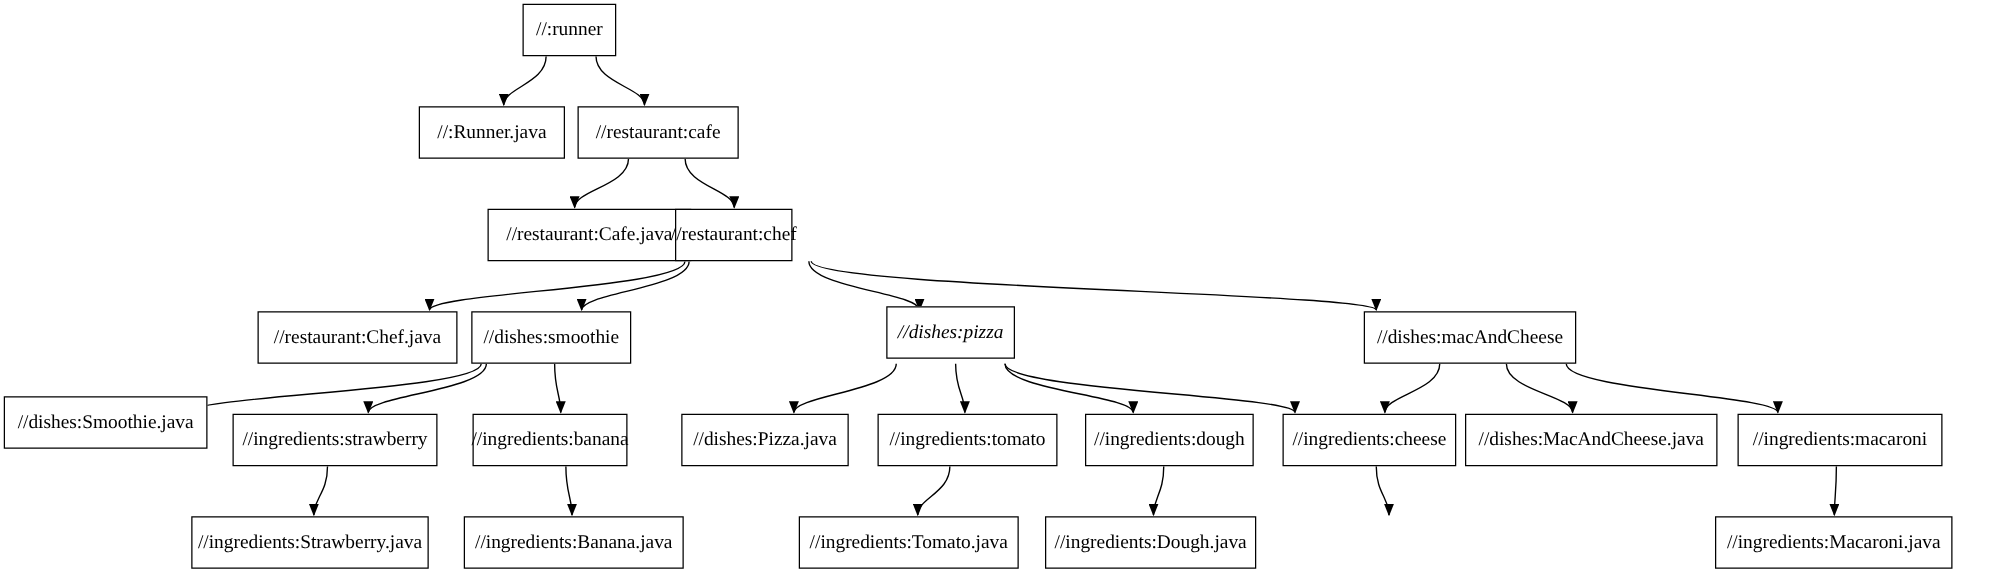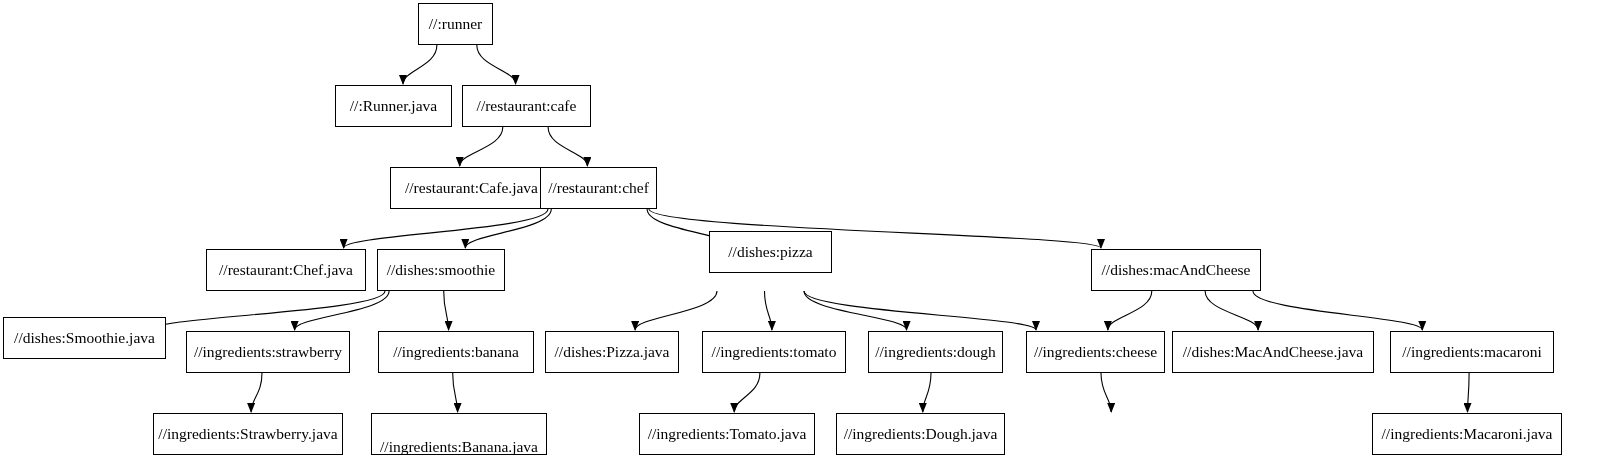--- a/index.html
+++ b/index.html
@@ -94,42 +94,42 @@
       </div>
       <div class="graph-node" style="left: 335px; top: 85px; width: 117px;">
         <span class="node-label">//:Runner.java</span>
       </div>
       <div class="graph-node" style="left: 462px; top: 85px; width: 129px;">
         <span class="node-label">//restaurant:cafe</span>
       </div>
       <div class="graph-node" style="left: 366px; top: 167px; width: 163px; margin-left: 24px;">
         <span class="node-label">//restaurant:Cafe.java</span>
       </div>
-      <div class="graph-node" style="left: 540px; top: 167px; width: 117px;">
+      <div class="graph-node" style="left: 540px; top: 167px; width: 94px;">
         <span class="node-label">//restaurant:chef</span>
       </div>
       <div class="graph-node" style="left: 206px; top: 249px; width: 160px;">
         <span class="node-label">//restaurant:Chef.java</span>
       </div>
       <div class="graph-node" style="left: 377px; top: 249px; width: 128px;">
         <span class="node-label">//dishes:smoothie</span>
       </div>
-      <div class="graph-node" style="left: 709px; top: 231px; width: 123px;">
+      <div class="graph-node" style="left: 709px; top: 245px; width: 103px; font-style: italic;">
         <span class="node-label">//dishes:pizza</span>
       </div>
       <div class="graph-node" style="left: 1091px; top: 249px; width: 170px;">
         <span class="node-label">//dishes:macAndCheese</span>
       </div>
       <div class="graph-node" style="left: 3px; top: 317px; width: 163px;">
         <span class="node-label">//dishes:Smoothie.java</span>
       </div>
       <div class="graph-node" style="left: 186px; top: 331px; width: 164px;">
         <span class="node-label">//ingredients:strawberry</span>
       </div>
-      <div class="graph-node" style="left: 378px; top: 331px; width: 156px;">
+      <div class="graph-node" style="left: 378px; top: 331px; width: 124px;">
         <span class="node-label">//ingredients:banana</span>
       </div>
       <div class="graph-node" style="left: 545px; top: 331px; width: 134px;">
         <span class="node-label">//dishes:Pizza.java</span>
       </div>
       <div class="graph-node" style="left: 702px; top: 331px; width: 144px;">
         <span class="node-label">//ingredients:tomato</span>
       </div>
       <div class="graph-node" style="left: 868px; top: 331px; width: 135px;">
         <span class="node-label">//ingredients:dough</span>
@@ -139,21 +139,21 @@
       </div>
       <div class="graph-node" style="left: 1172px; top: 331px; width: 202px;">
         <span class="node-label">//dishes:MacAndCheese.java</span>
       </div>
       <div class="graph-node" style="left: 1390px; top: 331px; width: 164px;">
         <span class="node-label">//ingredients:macaroni</span>
       </div>
       <div class="graph-node" style="left: 153px; top: 413px; width: 190px;">
         <span class="node-label">//ingredients:Strawberry.java</span>
       </div>
-      <div class="graph-node" style="left: 371px; top: 413px; width: 176px; align-items: flex-end;">
+      <div class="graph-node" style="left: 371px; top: 413px; width: 176px;">
         <span class="node-label">//ingredients:Banana.java</span>
       </div>
       <div class="graph-node" style="left: 836px; top: 413px; width: 169px;">
         <span class="node-label">//ingredients:Dough.java</span>
       </div>
       <div class="graph-node" style="left: 639px; top: 413px; width: 176px;">
         <span class="node-label">//ingredients:Tomato.java</span>
       </div>
       <div class="graph-node" style="left: 1372px; top: 413px; width: 190px;">
         <span class="node-label">//ingredients:Macaroni.java</span>

